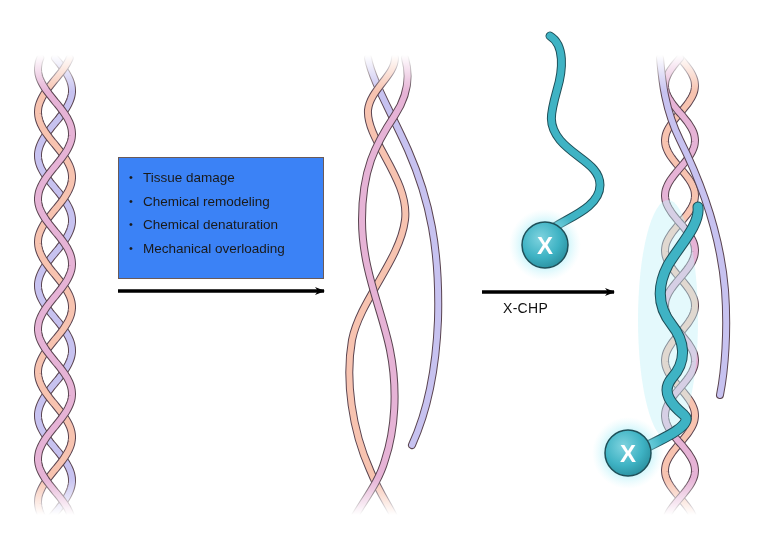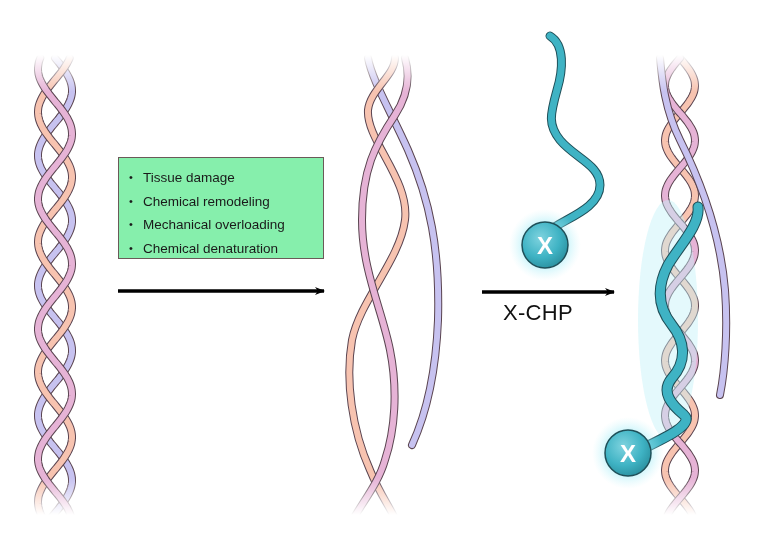--- a/index.html
+++ b/index.html
@@ -1,28 +1,28 @@
 <!DOCTYPE html>
 <html><head>
 <meta charset="utf-8">
 <style>
   html, body { margin: 0; padding: 0; background: #ffffff; }
   body { width: 768px; height: 557px; position: relative; overflow: hidden;
          font-family: "Liberation Sans", sans-serif; }
   #stage { position: absolute; left: 0; top: 0; width: 768px; height: 557px; }
   .info-box {
-    position: absolute; left: 118px; top: 157px; width: 206px; height: 102px;
-    background: #86efac; border: 1px solid #6a5a58; box-sizing: border-box;
+    position: absolute; left: 118px; top: 157px; width: 206px; height: 122px;
+    background: #3b82f6; border: 1px solid #6a5a58; box-sizing: border-box;
     padding: 8px 0 8px 10px;
   }
   .info-box ul { list-style: none; margin: 0; padding: 0; }
   .info-box li { font-size: 13.5px; color: #1a1a1a; line-height: 23.5px; white-space: nowrap; }
   .info-box li .bullet { display: inline-block; width: 14px; font-size: 11px; vertical-align: 1px; }
   .label-xchp {
-    position: absolute; left: 503px; top: 300px; font-size: 22px; color: #111;
+    position: absolute; left: 503px; top: 300px; font-size: 14px; color: #111;
     letter-spacing: 0.3px;
   }
   .x-letter { font-family: "Liberation Sans", sans-serif; font-weight: bold; }
 </style>
 </head>
 <body>
 
 <svg id="stage" width="768" height="557" viewBox="0 0 768 557">
   <defs>
     <linearGradient id="fadeV" x1="0" y1="0" x2="0" y2="1">
@@ -116,18 +116,18 @@
   </g>
 
   <line x1="118" y1="291" x2="324" y2="291" stroke="#000" stroke-width="3.5" marker-end="url(#arrowHead)"></line>
   <line x1="482" y1="292" x2="614" y2="292" stroke="#000" stroke-width="3.5" marker-end="url(#arrowHead)"></line>
 </svg>
 
 <div class="info-box">
   <ul>
     <li><span class="bullet">•</span><span>Tissue damage</span></li>
     <li><span class="bullet">•</span><span>Chemical remodeling</span></li>
+    <li><span class="bullet">•</span><span>Chemical denaturation</span></li>
     <li><span class="bullet">•</span><span>Mechanical overloading</span></li>
-    <li><span class="bullet">•</span><span>Chemical denaturation</span></li>
   </ul>
 </div>
 
 <div class="label-xchp">X-CHP</div>
 
 </body></html>

